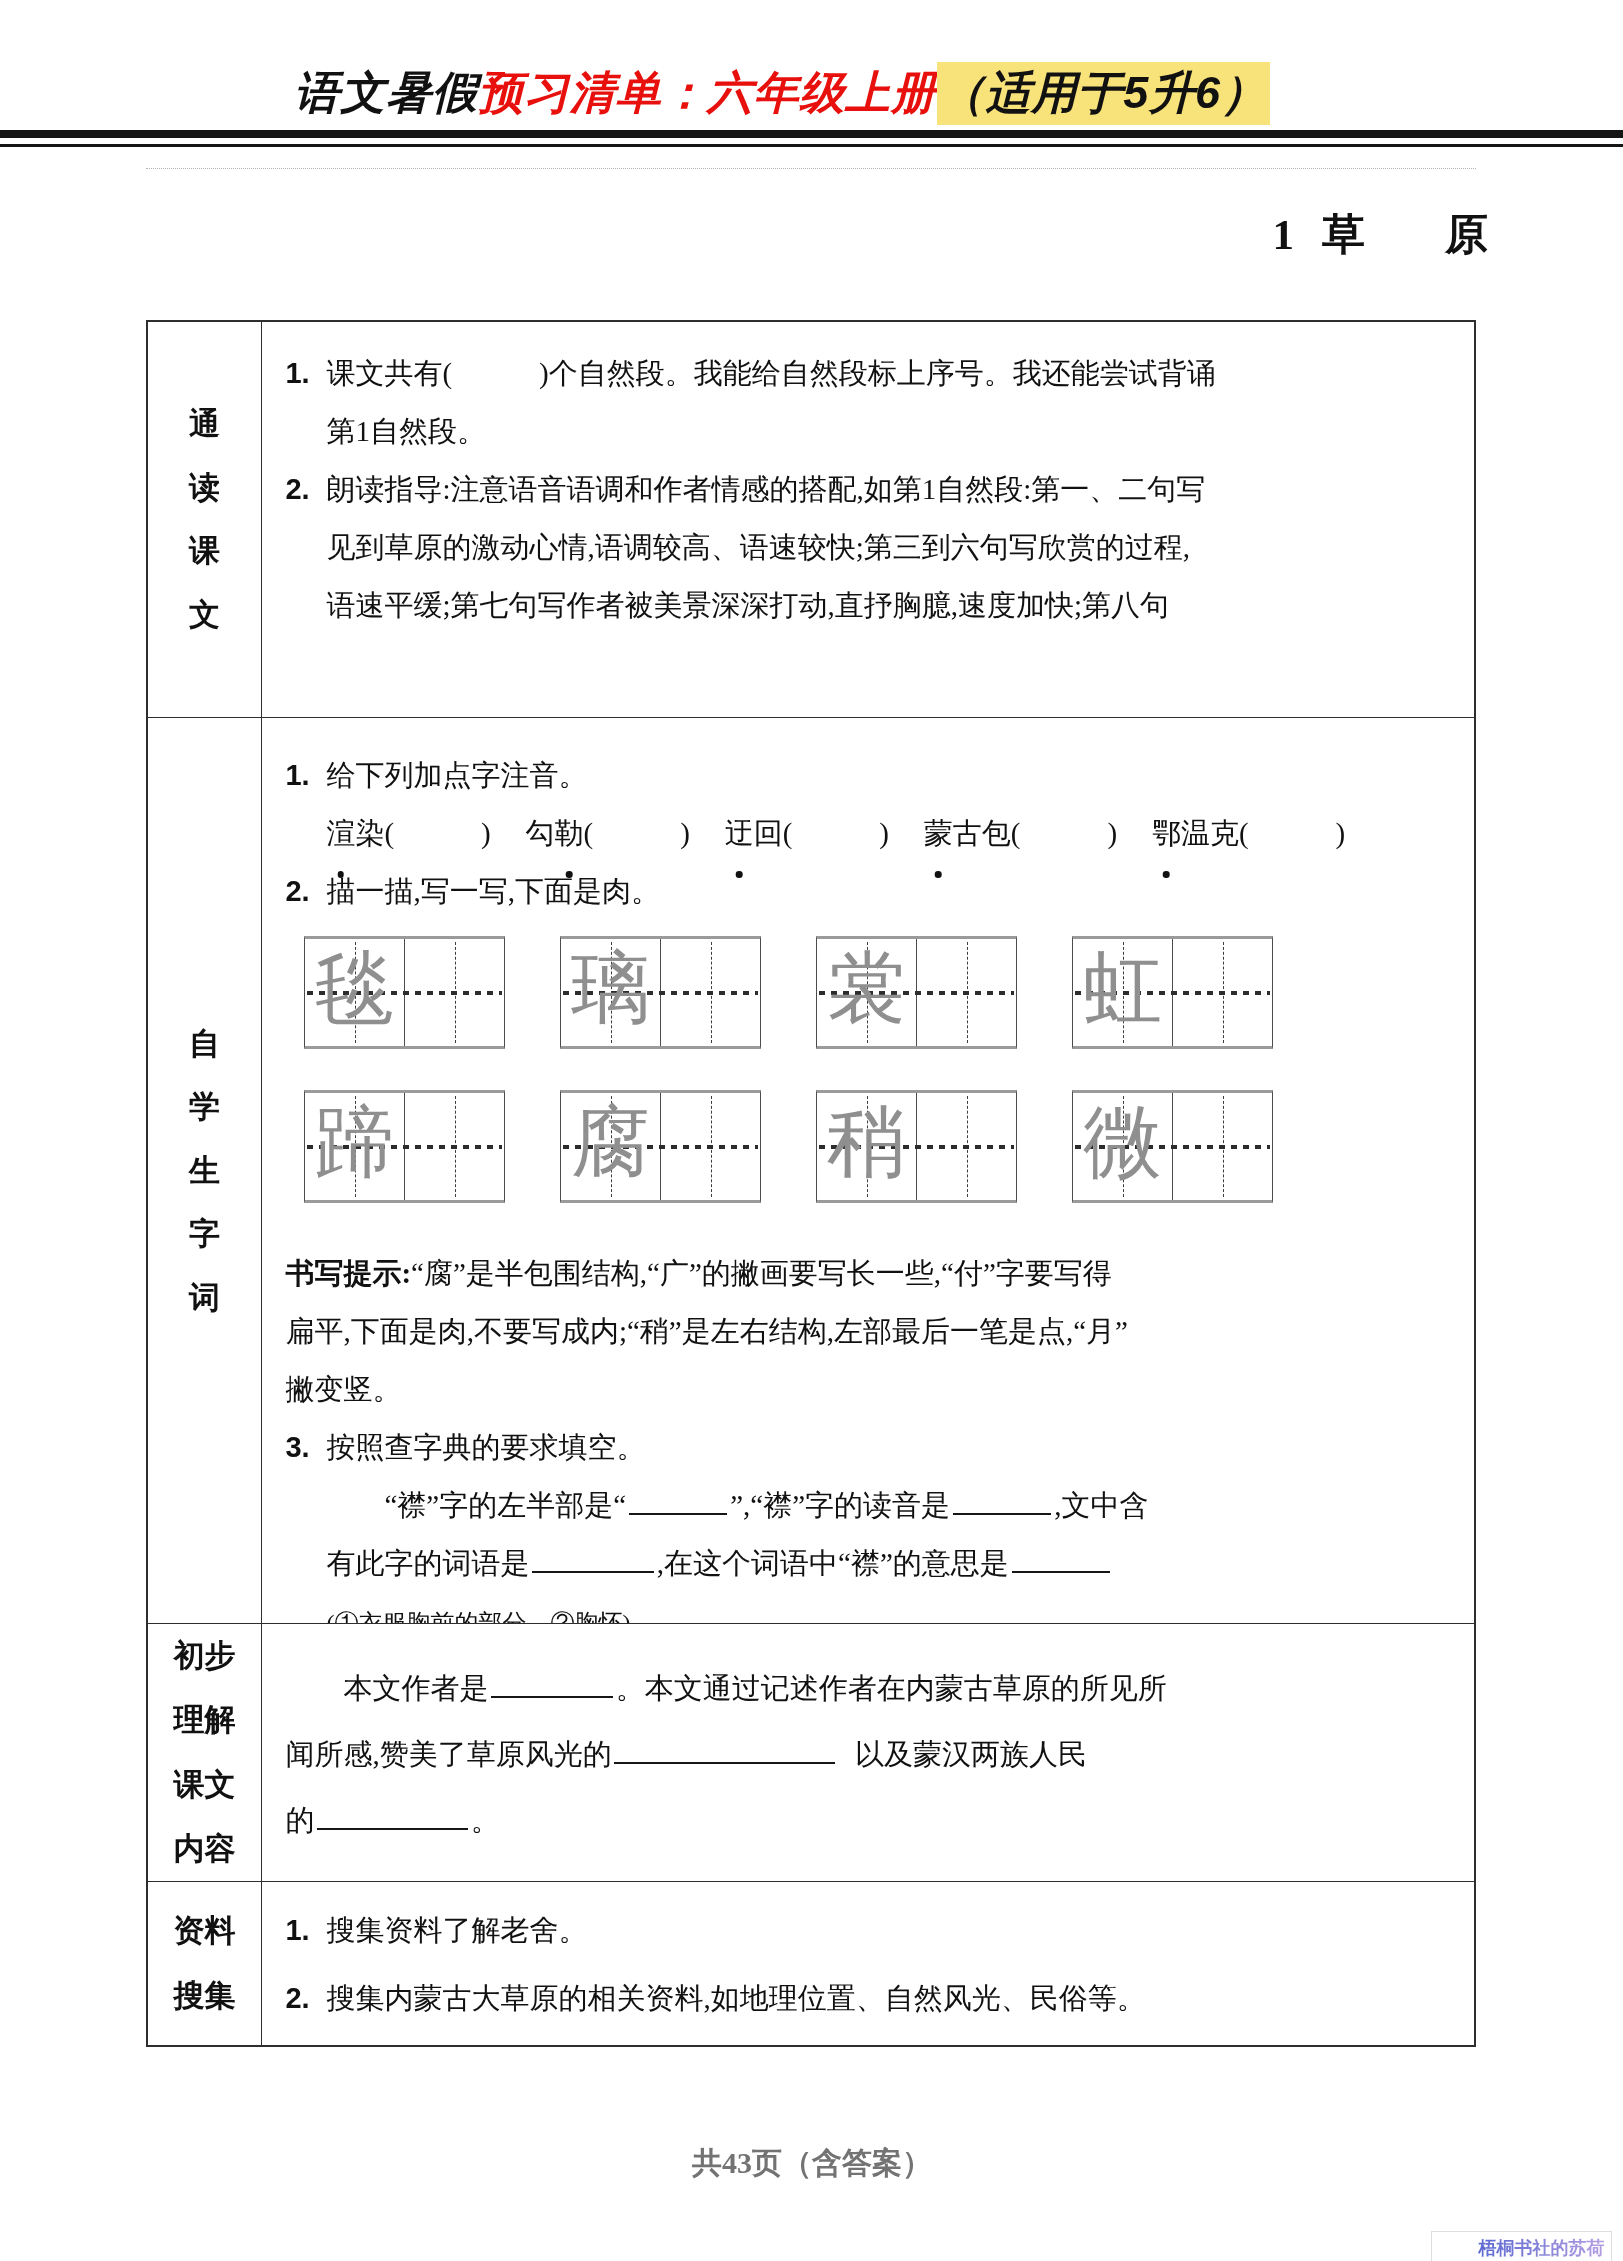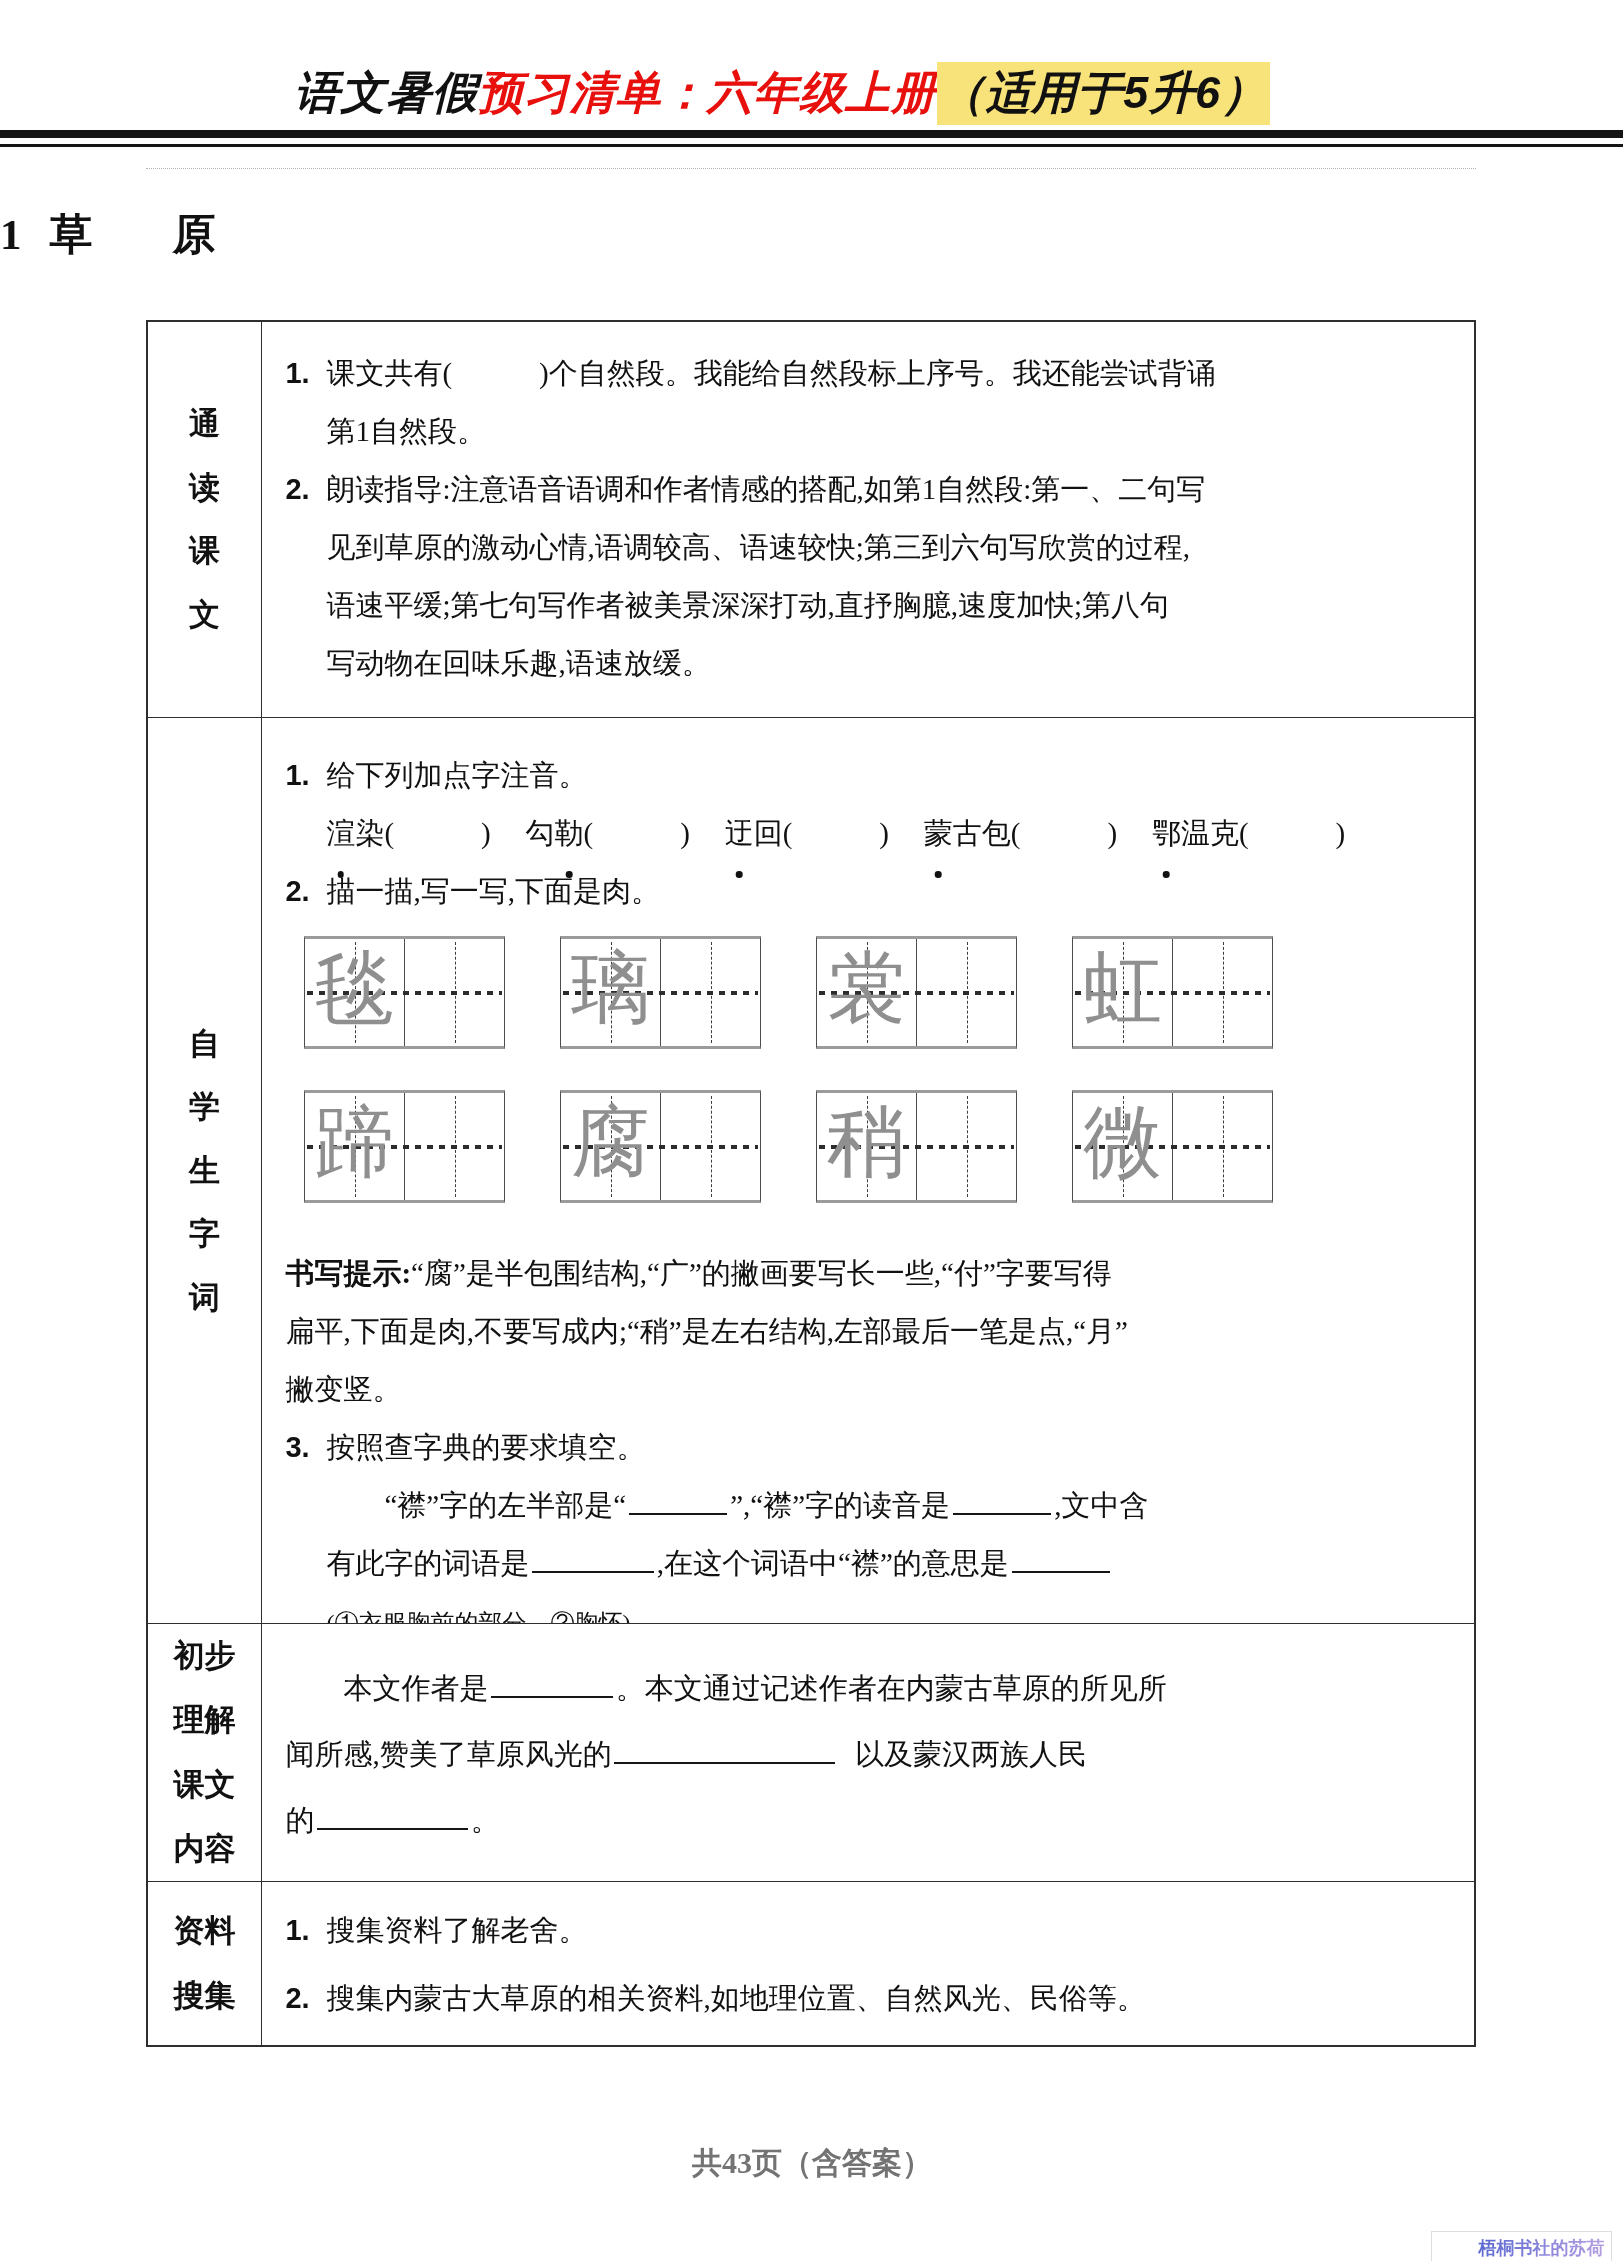--- a/index.html
+++ b/index.html
@@ -14,21 +14,21 @@
   .hdr .black{color:#111;}
   .hdr .red{color:#e8100c;}
   .hdr .hl{color:#111;background:#f8e27a;padding:4.7px 2.8px 6.6px 2.8px;}
 
   .rule1{position:absolute;top:130px;left:0;width:1624px;height:8px;background:#151515;}
   .rule2{position:absolute;top:144px;left:0;width:1624px;height:3.3px;background:#151515;}
   .dotline{position:absolute;top:168px;left:146px;width:1330px;height:0;
            border-top:1.9px dotted #b3b3b3;}
 
   
-  .title{position:absolute;top:206px;left:0;width:1488px;text-align:left;
+  .title{position:absolute;top:206px;left:0;width:1488px;text-align:right;
          font-weight:bold;font-size:43px;color:#111;}
   .title .t-num{margin-right:28px;}
   .title .t-c1{margin-right:80px;}
 
   
   .wtable{position:absolute;top:320px;left:146px;width:1330px;height:1727px;
           border:2.3px solid #2e2e2e;box-sizing:border-box;display:flex;flex-direction:column;}
   .trow{display:flex;box-sizing:border-box;overflow:hidden;}
   .trow + .trow{border-top:1.9px solid #2e2e2e;}
   .trow-0{height:395px;}
@@ -120,21 +120,20 @@
             <div class="line"><span>课文共有(　　　)个自然段。我能给自然段标上序号。我还能尝试背诵</span></div>
             <div class="line"><span>第1自然段。</span></div>
           </div>
         </div>
         <div class="item">
           <span class="num">2.</span>
           <div class="itext">
             <div class="line"><span>朗读指导:注意语音语调和作者情感的搭配,如第1自然段:第一、二句写</span></div>
             <div class="line"><span>见到草原的激动心情,语调较高、语速较快;第三到六句写欣赏的过程,</span></div>
             <div class="line"><span>语速平缓;第七句写作者被美景深深打动,直抒胸臆,速度加快;第八句</span></div>
-            <div class="line"><span>写动物在回味乐趣,语速放缓。</span></div>
           </div>
         </div>
       </div>
   </div>
   <div class="trow trow-1">
     <div class="tlabel">
         <div>自</div>
         <div>学</div>
         <div>生</div>
         <div>字</div>

